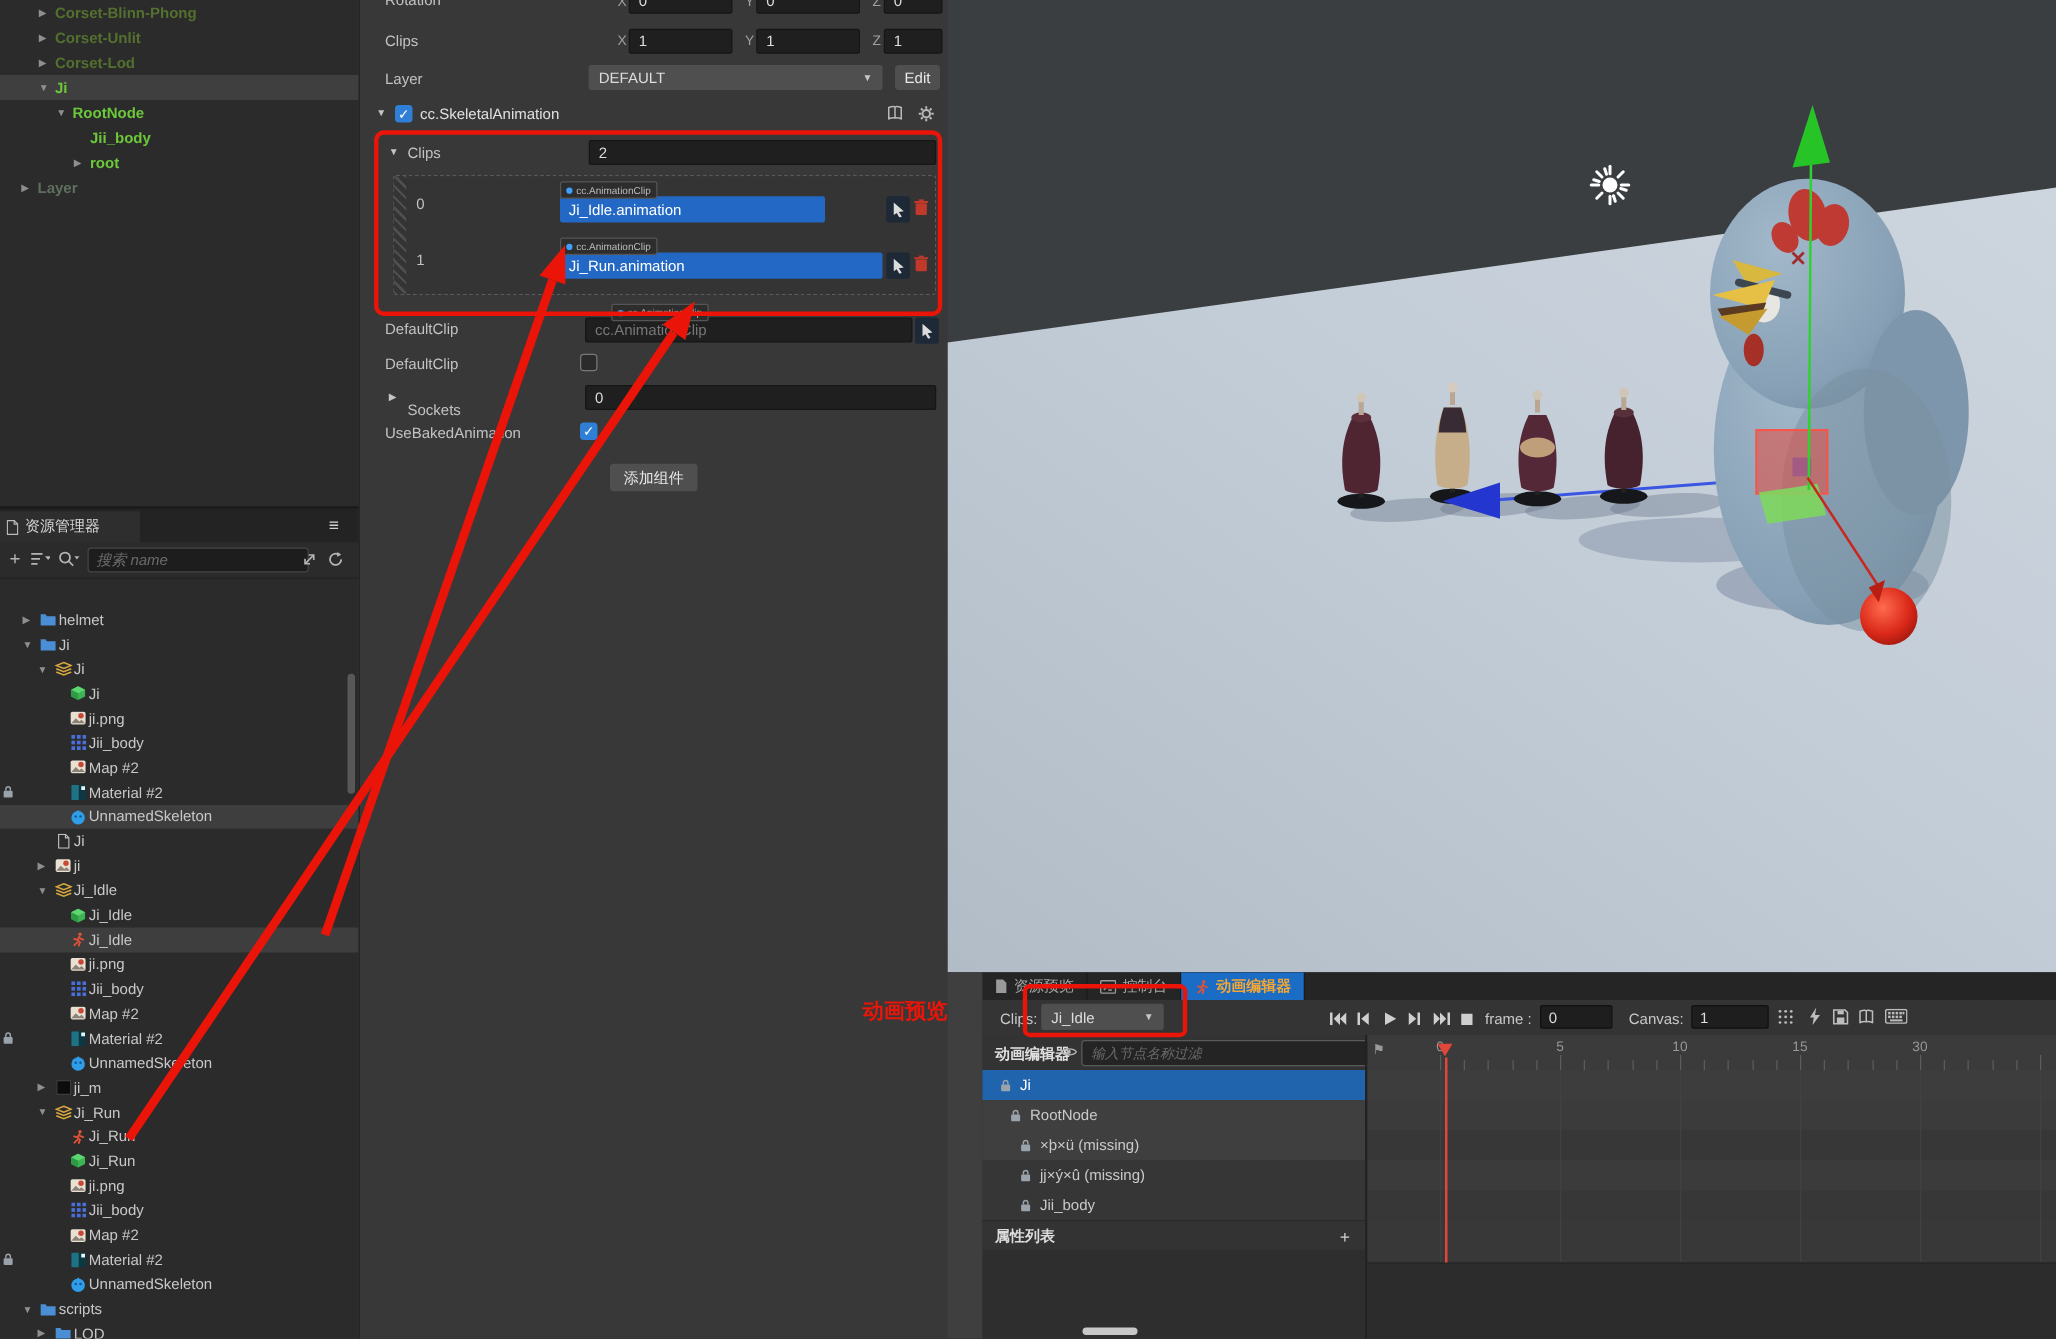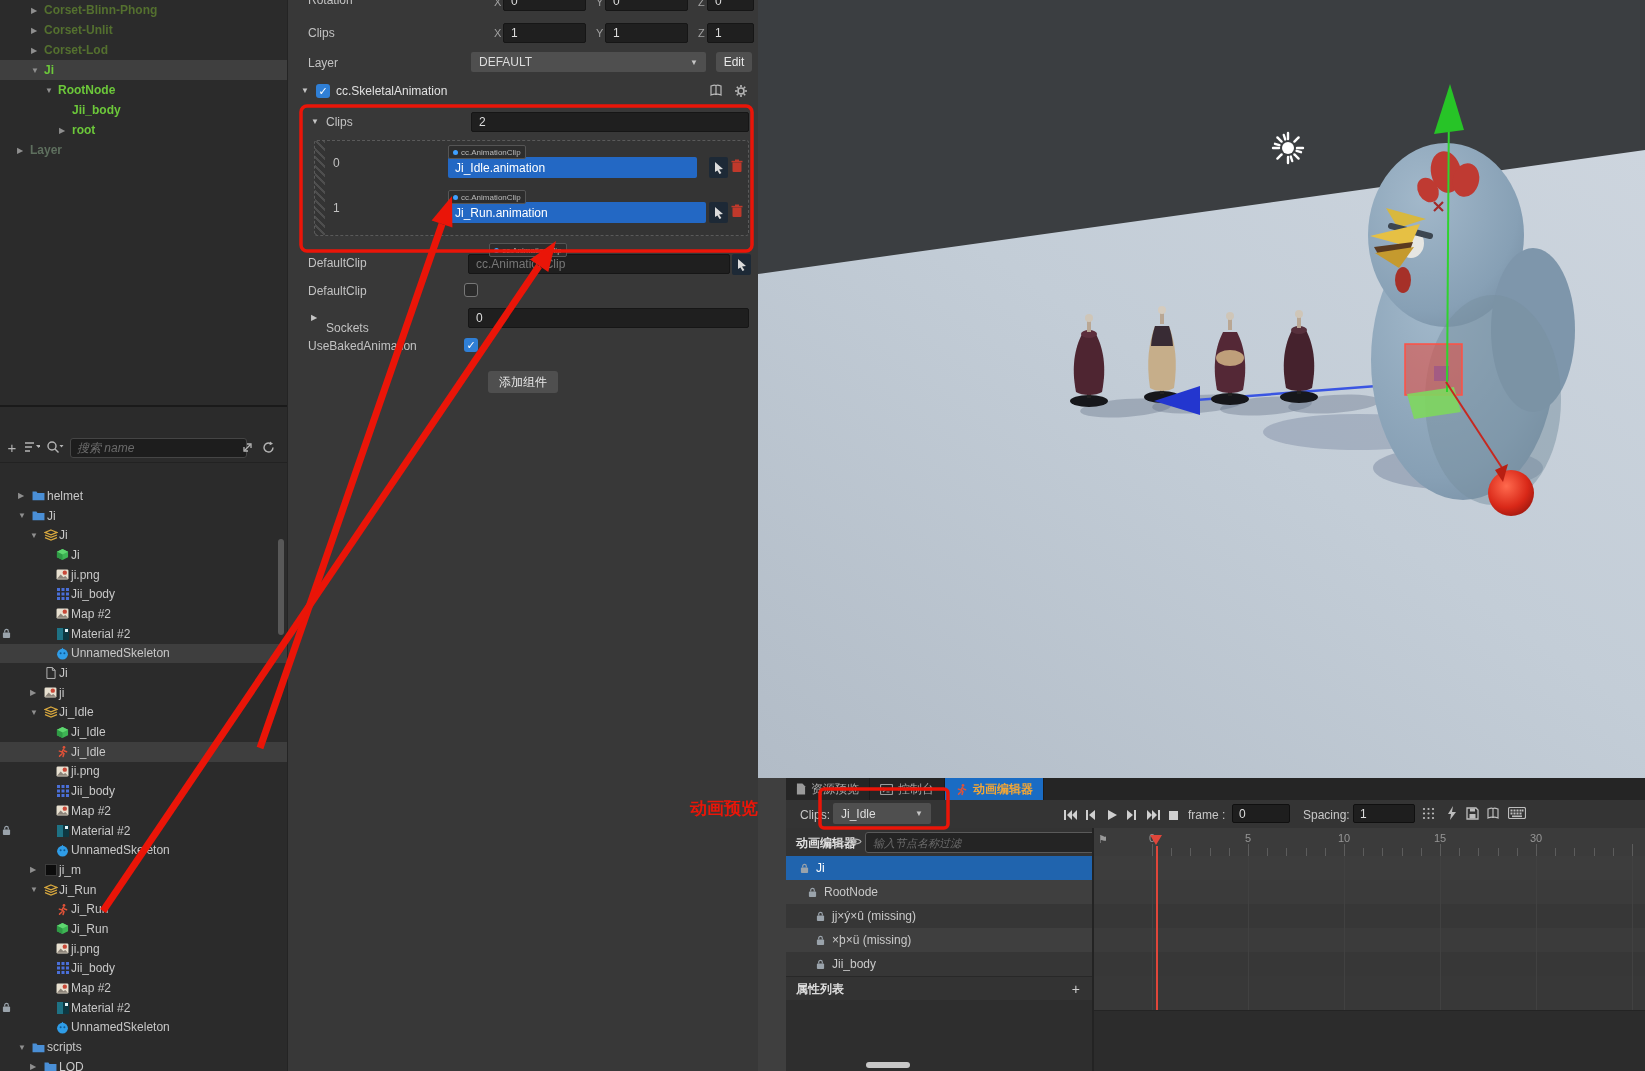--- a/index.html
+++ b/index.html
@@ -114,20 +114,32 @@
         <span class="harrow">▶</span>
         <span class="tone-bright">root</span>
       </div>
       <div class="hrow" style="padding-left: 17px;">
         <span class="harrow">▶</span>
         <span class="tone-faint">Layer</span>
       </div>
     </section>
 
   <section id="asset-panel" class="abs">
+    <div id="asset-header" class="abs">
+      <div id="asset-tab" class="abs">
+        <span class="ic" style="margin-right:5px">
+          <svg width="10" height="12" viewBox="0 0 11 13">
+              <path d="M1 .5h6l3 3v9H1z" fill="none" stroke="#bbb"></path>
+              <path d="M7 .5v3h3" fill="none" stroke="#bbb"></path>
+            </svg>
+          </span>
+        <span>资源管理器</span>
+      </div>
+      <div class="abs tbicon" style="left:263px;top:5px;font-size:14px;color:#cfcfcf">≡</div>
+    </div>
     <div id="asset-toolbar" class="abs">
       <div class="abs tbicon" style="left:4px;top:5px;width:16px;height:16px;font-size:15px">+</div>
       <div class="abs tbicon" style="left:24px;top:7px">
         <svg width="16" height="12" viewBox="0 0 16 12">
             <g stroke="#b5b5b5" stroke-width="1.4">
               <path d="M1 2h9M1 6h7M1 10h5"></path>
             </g>
             <path d="M12 4l2.5 3L17 4z" fill="#b5b5b5"></path>
           </svg>
         </div>
@@ -579,21 +591,21 @@
     <div class="abs ifield" style="left:183px;top:112px;width:278px;height:20px">2</div>
 
     <div id="array-box" class="abs">
       <div class="hatch"></div>
     </div>
     <div class="abs ilabel" style="left:45px;top:156px">0</div>
     <div class="badge" style="left:160px;top:145px">
         <i></i>
         <span>cc.AnimationClip</span>
       </div>
-    <div class="bluefield" style="left:160px;top:157px;width:249px">Ji_Idle.animation</div>
+    <div class="bluefield" style="left:160px;top:157px;width:212px">Ji_Idle.animation</div>
     <div class="pickbtn" style="left:421px;top:157px">
       <svg width="10" height="12" viewBox="0 0 10 12">
           <path d="M1 0l8 7-4 .5 2.4 3.6-1.8 1L3.4 8.4 1 10z" fill="#dcdcdc"></path>
         </svg>
       </div>
     <div class="abs ic" style="left:443px;top:159px">
       <svg width="12" height="14" viewBox="0 0 12 14">
           <g fill="#c0392b">
             <rect x="1.5" y="3.5" width="9" height="9.5" rx="1"></rect>
             <rect x="0.5" y="1.8" width="11" height="1.6"></rect>
@@ -848,21 +860,21 @@
         </svg>
       </div>
     <div class="pbtn ic" style="left:407px">
       <svg width="11" height="11" viewBox="0 0 11 11">
           <rect x="1" y="1" width="9" height="9" fill="#cfcfcf"></rect>
         </svg>
       </div>
 
     <span class="abs" style="left:430px;top:30px;color:#c8c8c8">frame :</span>
     <input class="minput" style="left: 474px; top: 26px; width: 58px;" value="0">
-    <span class="abs" style="left:545px;top:30px;color:#c8c8c8">Spacing:</span>
+    <span class="abs" style="left:545px;top:30px;color:#c8c8c8">Canvas:</span>
     <input class="minput" style="left: 595px; top: 26px; width: 62px;" value="1">
 
     <div class="abs ic" style="left:664px;top:29px">
       <svg width="13" height="13" viewBox="0 0 13 13">
           <g fill="#bdbdbd">
             <circle cx="2" cy="2" r="1.1"></circle>
             <circle cx="6.5" cy="2" r="1.1"></circle>
             <circle cx="11" cy="2" r="1.1"></circle>
             <circle cx="2" cy="6.5" r="1.1"></circle>
             <circle cx="6.5" cy="6.5" r="1.1"></circle>
@@ -930,37 +942,37 @@
         </div>
         <div class="nrow" style="background: rgb(63, 63, 63); padding-left: 22px;">
           <span class="ic">
             <svg width="9" height="11" viewBox="0 0 10 12">
               <rect x="1" y="5" width="8" height="6" rx="1" fill="#9aa3ab"></rect>
               <path d="M3 5V3.4a2 2 0 0 1 4 0V5" fill="none" stroke="#9aa3ab" stroke-width="1.3"></path>
             </svg>
           </span>
           <span>RootNode</span>
         </div>
+        <div class="nrow" style="background: rgb(63, 63, 63); padding-left: 30px;">
+          <span class="ic">
+            <svg width="9" height="11" viewBox="0 0 10 12">
+              <rect x="1" y="5" width="8" height="6" rx="1" fill="#9aa3ab"></rect>
+              <path d="M3 5V3.4a2 2 0 0 1 4 0V5" fill="none" stroke="#9aa3ab" stroke-width="1.3"></path>
+            </svg>
+          </span>
+          <span>×þ×ü (missing)</span>
+        </div>
         <div class="nrow" style="background: rgb(54, 54, 54); padding-left: 30px;">
           <span class="ic">
             <svg width="9" height="11" viewBox="0 0 10 12">
               <rect x="1" y="5" width="8" height="6" rx="1" fill="#9aa3ab"></rect>
               <path d="M3 5V3.4a2 2 0 0 1 4 0V5" fill="none" stroke="#9aa3ab" stroke-width="1.3"></path>
             </svg>
           </span>
           <span>jj×ý×û (missing)</span>
-        </div>
-        <div class="nrow" style="background: rgb(63, 63, 63); padding-left: 30px;">
-          <span class="ic">
-            <svg width="9" height="11" viewBox="0 0 10 12">
-              <rect x="1" y="5" width="8" height="6" rx="1" fill="#9aa3ab"></rect>
-              <path d="M3 5V3.4a2 2 0 0 1 4 0V5" fill="none" stroke="#9aa3ab" stroke-width="1.3"></path>
-            </svg>
-          </span>
-          <span>×þ×ü (missing)</span>
         </div>
         <div class="nrow" style="background: rgb(54, 54, 54); padding-left: 30px;">
           <span class="ic">
             <svg width="9" height="11" viewBox="0 0 10 12">
               <rect x="1" y="5" width="8" height="6" rx="1" fill="#9aa3ab"></rect>
               <path d="M3 5V3.4a2 2 0 0 1 4 0V5" fill="none" stroke="#9aa3ab" stroke-width="1.3"></path>
             </svg>
           </span>
           <span>Jii_body</span>
         </div>

